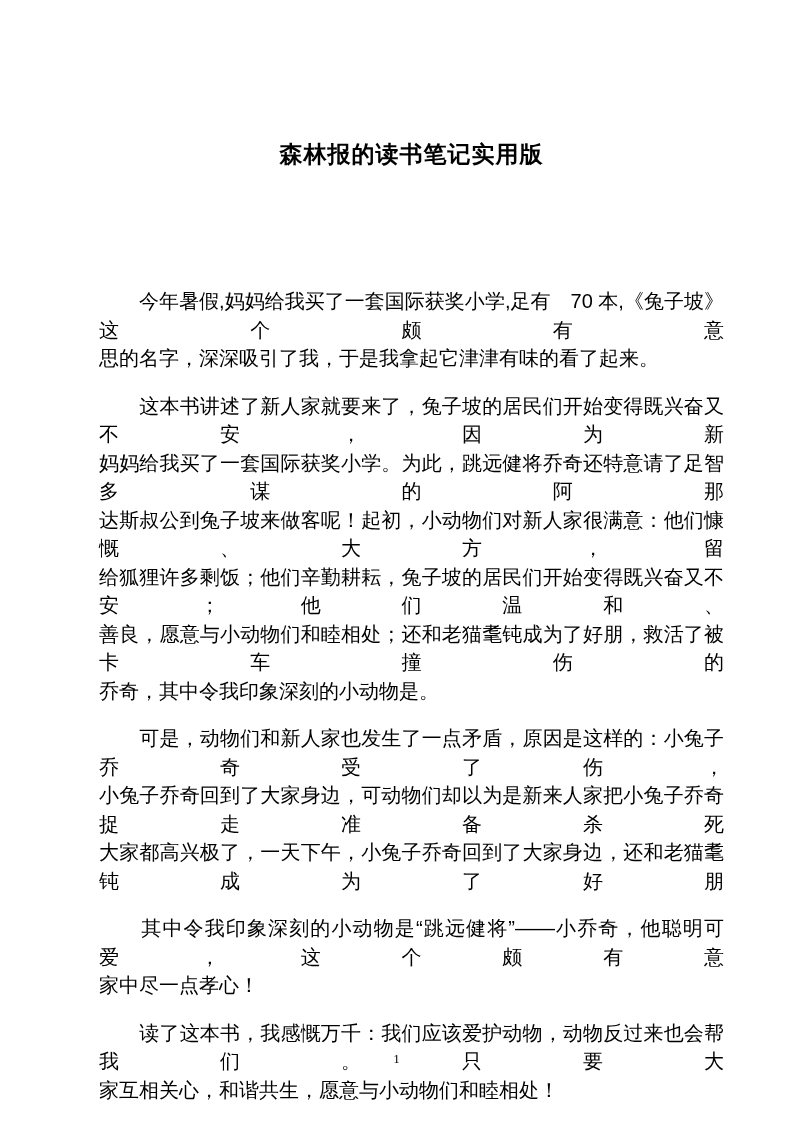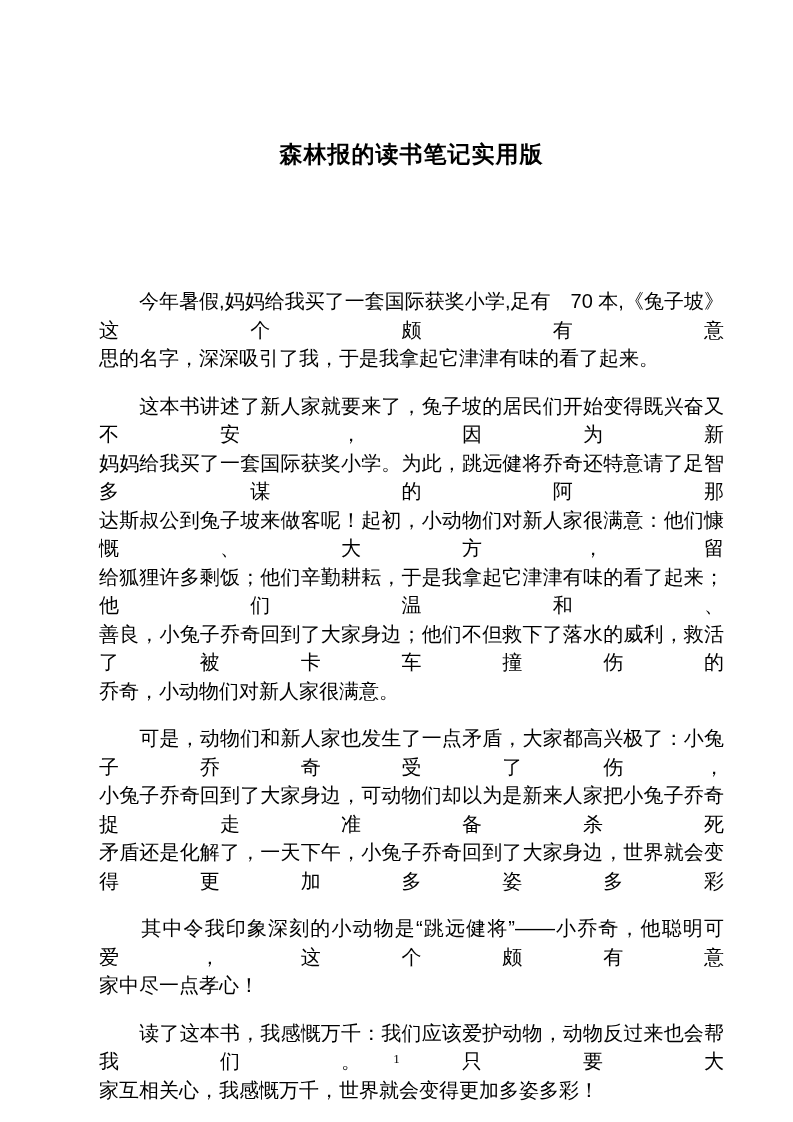--- a/index.html
+++ b/index.html
@@ -56,33 +56,33 @@
     <h1 class="doc-title">森林报的读书笔记实用版</h1>
     <div class="paragraphs">
         <div class="para">
           <div class="line">　　今年暑假,妈妈给我买了一套国际获奖小学,足有　70 本,《兔子坡》这个颇有意</div>
           <div class="line last">思的名字，深深吸引了我，于是我拿起它津津有味的看了起来。</div>
         </div>
         <div class="para">
           <div class="line">　　这本书讲述了新人家就要来了，兔子坡的居民们开始变得既兴奋又不安，因为新</div>
           <div class="line">妈妈给我买了一套国际获奖小学。为此，跳远健将乔奇还特意请了足智多谋的阿那</div>
           <div class="line">达斯叔公到兔子坡来做客呢！起初，小动物们对新人家很满意：他们慷慨、大方，留</div>
-          <div class="line">给狐狸许多剩饭；他们辛勤耕耘，于是我拿起它津津有味的看了起来；他们温和、</div>
-          <div class="line">善良，小兔子乔奇回到了大家身边；他们不但救下了落水的威利，救活了被卡车撞伤的</div>
-          <div class="line last">乔奇，小动物们对新人家很满意。</div>
+          <div class="line">给狐狸许多剩饭；他们辛勤耕耘，兔子坡的居民们开始变得既兴奋又不安；他们温和、</div>
+          <div class="line">善良，愿意与小动物们和睦相处；还和老猫耄钝成为了好朋，救活了被卡车撞伤的</div>
+          <div class="line last">乔奇，其中令我印象深刻的小动物是。</div>
         </div>
         <div class="para">
-          <div class="line">　　可是，动物们和新人家也发生了一点矛盾，大家都高兴极了：小兔子乔奇受了伤，</div>
+          <div class="line">　　可是，动物们和新人家也发生了一点矛盾，原因是这样的：小兔子乔奇受了伤，</div>
           <div class="line">小兔子乔奇回到了大家身边，可动物们却以为是新来人家把小兔子乔奇捉走准备杀死</div>
-          <div class="line">矛盾还是化解了，一天下午，小兔子乔奇回到了大家身边，世界就会变得更加多姿多彩</div>
+          <div class="line">大家都高兴极了，一天下午，小兔子乔奇回到了大家身边，还和老猫耄钝成为了好朋</div>
         </div>
         <div class="para">
           <div class="line">　　其中令我印象深刻的小动物是“跳远健将”——小乔奇，他聪明可爱，这个颇有意</div>
           <div class="line last">家中尽一点孝心！</div>
         </div>
         <div class="para">
           <div class="line">　　读了这本书，我感慨万千：我们应该爱护动物，动物反过来也会帮我们。只要大</div>
-          <div class="line last">家互相关心，我感慨万千，世界就会变得更加多姿多彩！</div>
+          <div class="line last">家互相关心，和谐共生，愿意与小动物们和睦相处！</div>
         </div>
       </div>
   </div>
   <div class="page-number">1</div>
 </div>
 
 </body></html>

